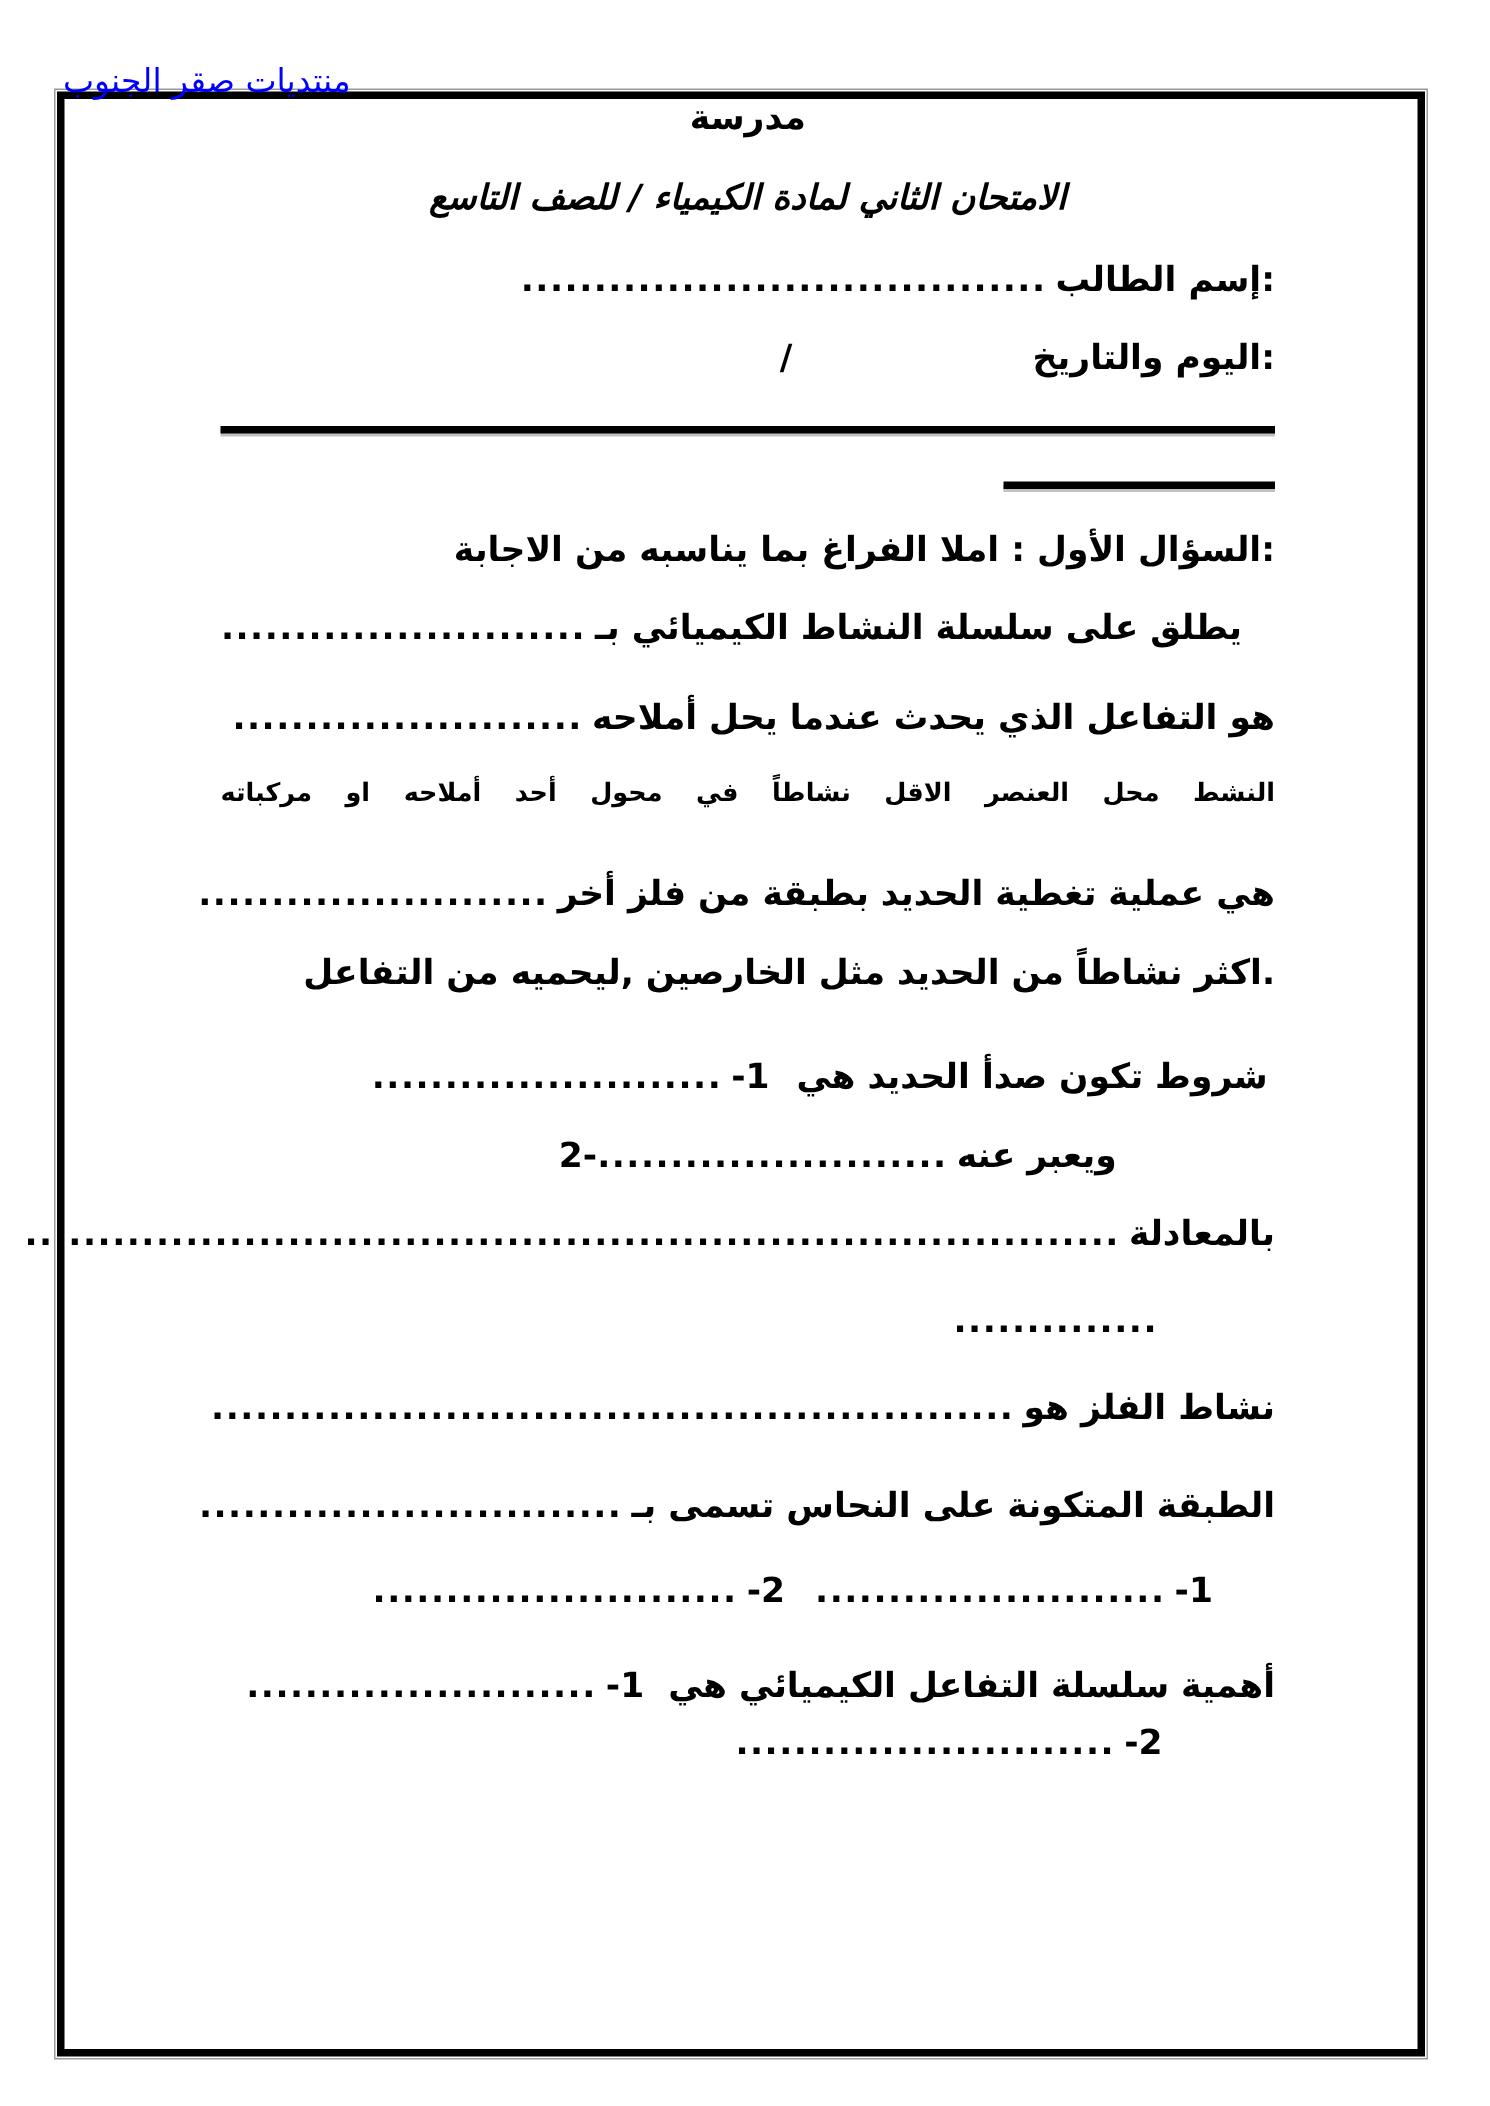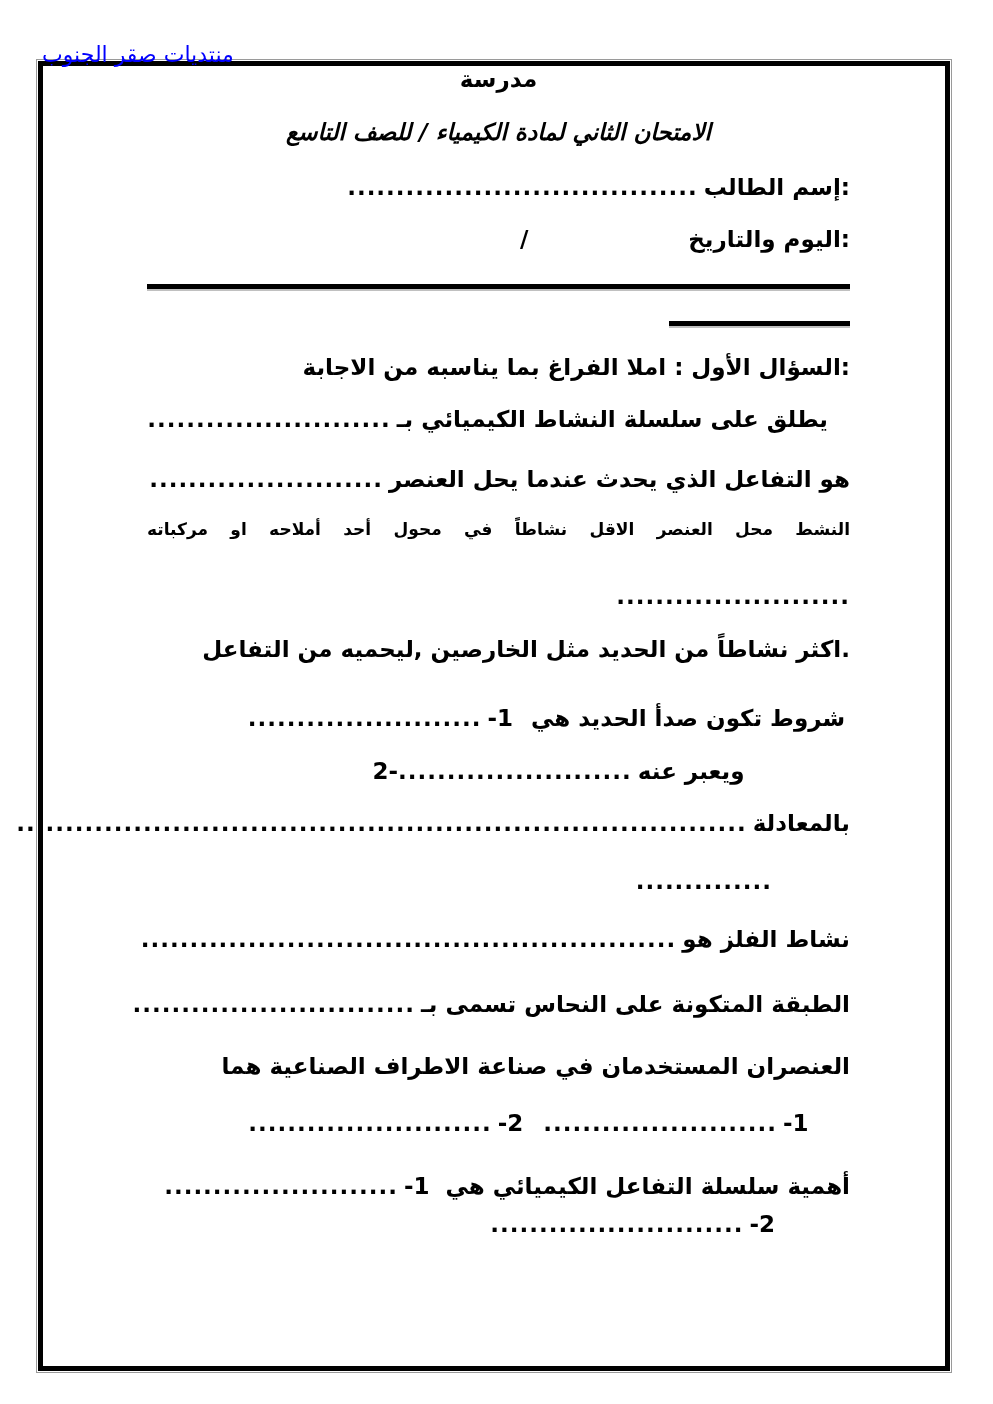--- a/index.html
+++ b/index.html
@@ -99,26 +99,27 @@
         <span>السؤال الأول : املا الفراغ بما يناسبه من الاجابة:</span>
       </div>
 
       <div class="line right" style="margin-top:22px; padding-right:22px;">
         <span class="dots">.........................</span>
         <span>يطلق على سلسلة النشاط الكيميائي بـ</span>
       </div>
 
       <div class="line right" style="margin-top:30px;">
         <span class="dots">........................</span>
-        <span>هو التفاعل الذي يحدث عندما يحل العنصر</span>
+        <span>هو التفاعل الذي يحدث عندما يحل أملاحه</span>
       </div>
       <div class="justify-line" style="margin-top:23px;">النشط محل العنصر الاقل نشاطاً في محول أحد أملاحه او مركباته</div>
 
       <div class="line right" style="margin-top:34px;">
         <span class="dots">........................</span>
+        <span>هي عملية تغطية الحديد بطبقة من فلز أخر</span>
       </div>
       <div class="line center" style="margin-top:23px;justify-content:flex-end;">
         <span>اكثر نشاطاً من الحديد مثل الخارصين ,ليحميه من التفاعل.</span>
       </div>
 
       <div class="line center" style="margin-top:39px; padding-left:96px;">
         <span class="dots">........................</span>
         <span>-1</span>
         <span style="width:6px;"></span>
         <span>شروط تكون صدأ الحديد هي</span>
@@ -139,23 +140,20 @@
       <div class="line right" style="margin-top:28px;">
         <span class="dots">.......................................................</span>
         <span>نشاط الفلز هو</span>
       </div>
 
       <div class="line right" style="margin-top:35px;">
         <span class="dots">.............................</span>
         <span>الطبقة المتكونة على النحاس تسمى بـ</span>
       </div>
 
-      <div class="line right" style="margin-top:32px;">
-        <span>العنصران المستخدمان في صناعة الاطراف الصناعية هما</span>
-      </div>
       <div class="line center" style="margin-top:27px; padding-left:60px;">
         <span class="dots">.........................</span>
         <span>-2</span>
         <span style="width:8px;"></span>
         <span class="dots">........................</span>
         <span>-1</span>
       </div>
 
       <div class="line right" style="margin-top:33px;">
         <span class="dots">........................</span>

